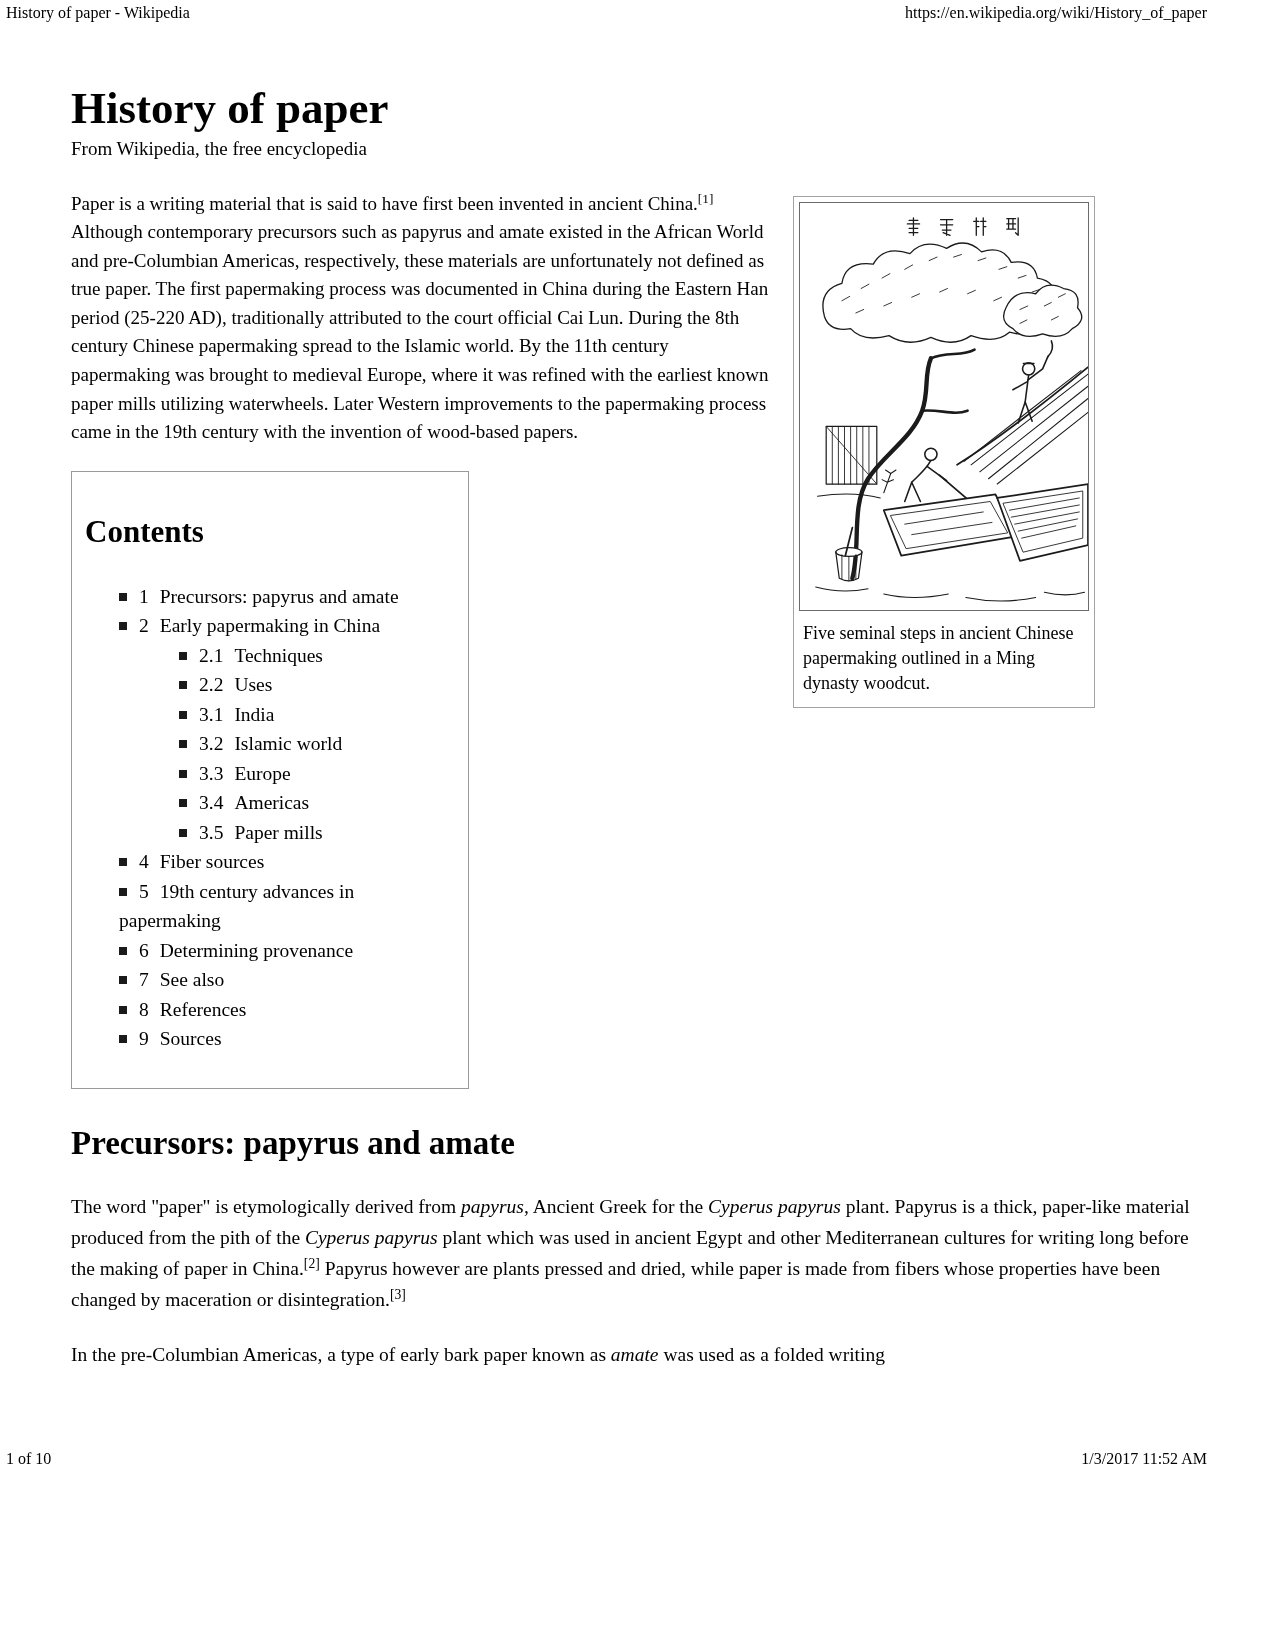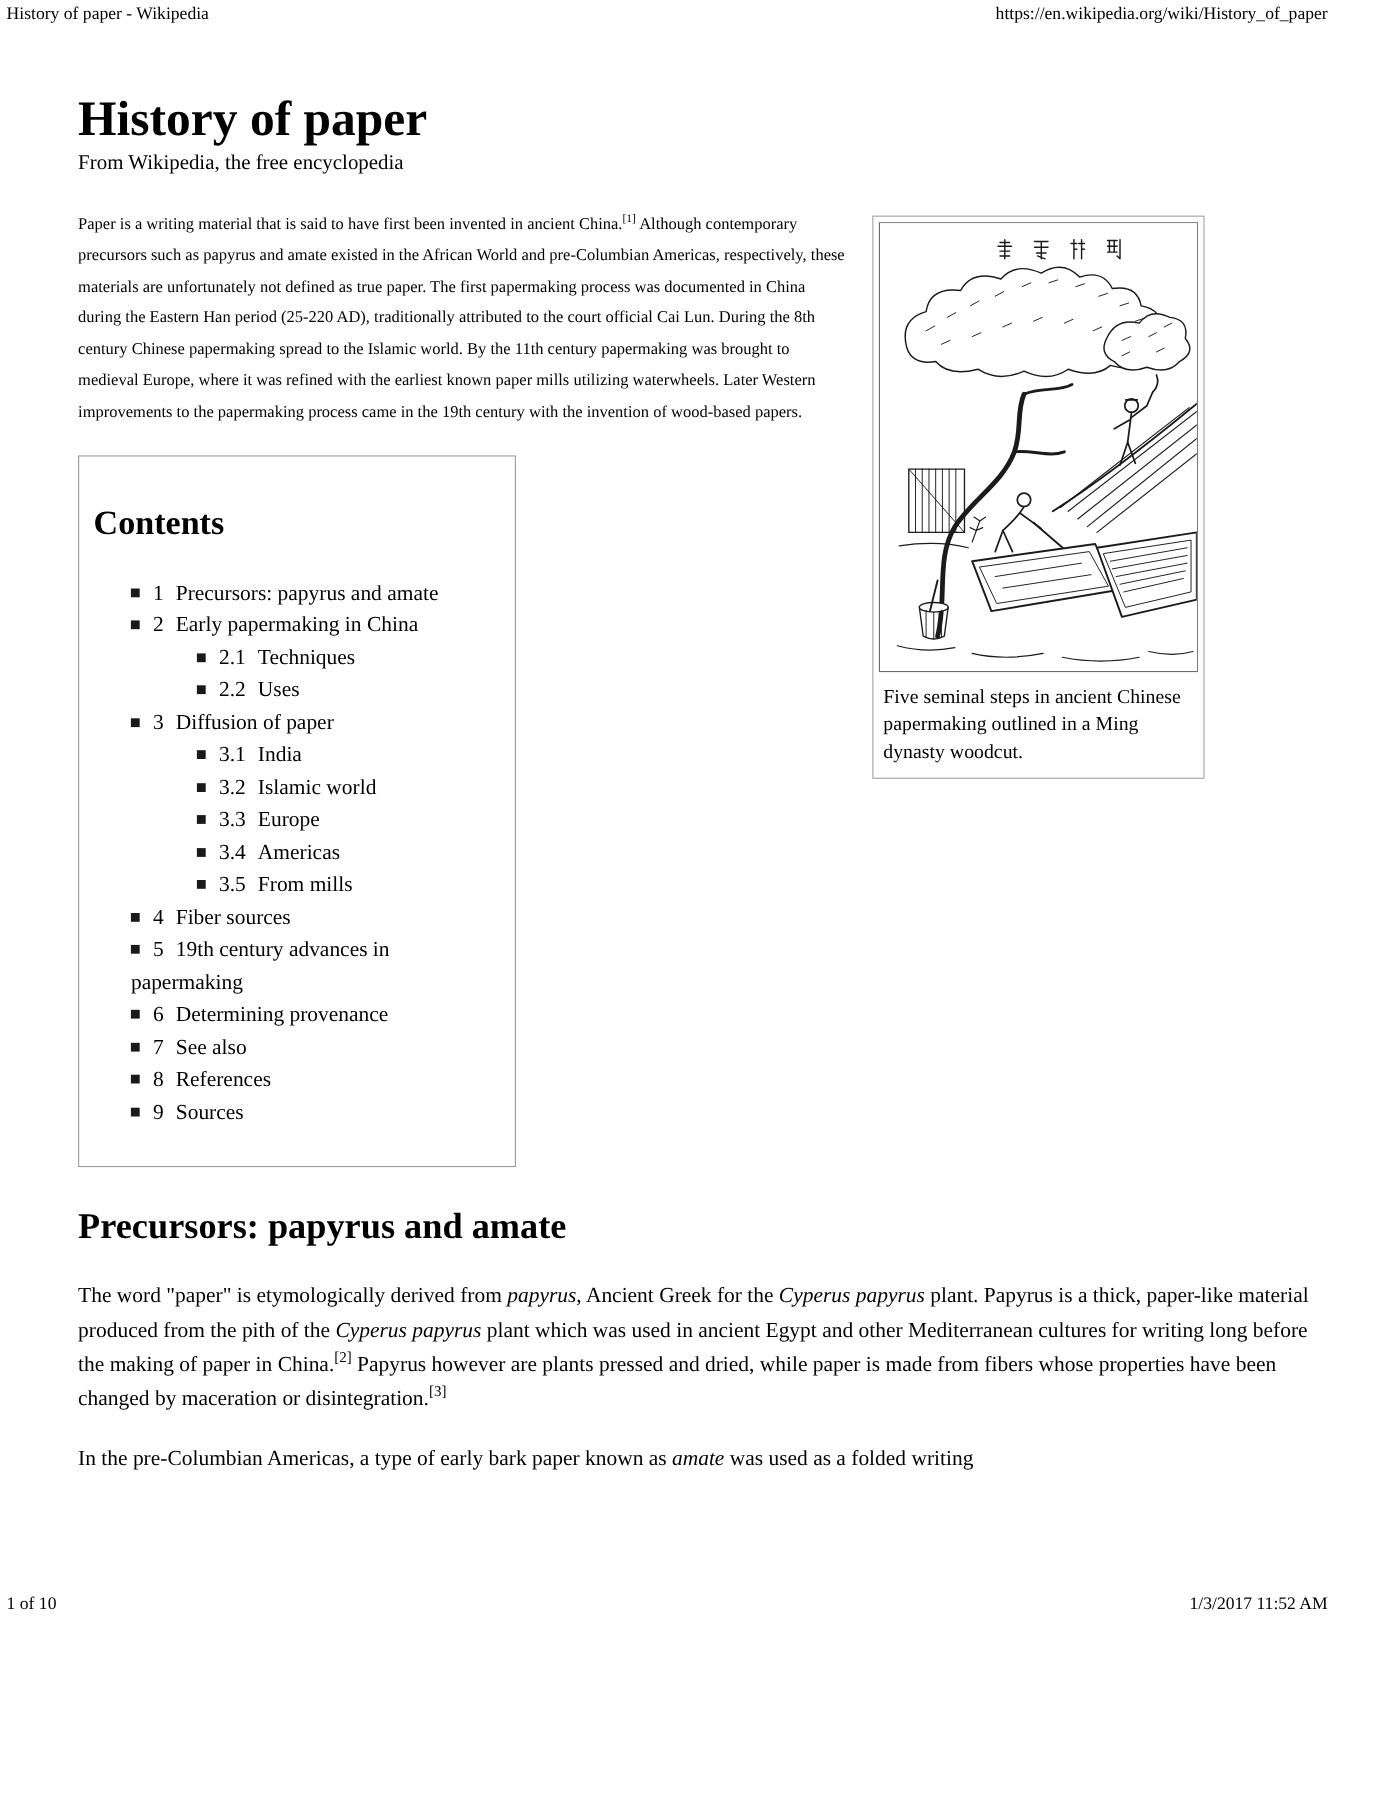--- a/index.html
+++ b/index.html
@@ -15,21 +15,21 @@
     font-size: 16px; color: #000;
   }
   .print-header { top: 4px; align-items: flex-end; }
   .print-footer { top: 1450px; }
 
   .main { position: absolute; top: 84px; left: 71px; width: 1127px; }
 
   h1.page-title { font-size: 45px; line-height: 1.1; margin: 0; font-weight: bold; }
   .subtitle { font-size: 19px; margin-top: 4px; }
 
-  .lead { font-size: 15px; line-height: 28.6px; width: 700px; margin-top: 30px; }
+  .lead { font-size: 19px; line-height: 28.6px; width: 700px; margin-top: 30px; }
   sup { font-size: 70%; line-height: 0; }
   em { }
 
   .figure {
     position: absolute; left: 722px; top: 112px; width: 302px;
     border: 1px solid #a2a2a2; padding: 5px; background: #fff;
   }
   .figure .img-wrap { border: 1px solid #6b6b6b; }
   .figure svg { display: block; width: 100%; height: auto; background: #fff; }
   .figcaption { font-size: 18px; line-height: 25px; padding: 10px 4px 6px 4px; }
@@ -156,26 +156,25 @@
 
   <div class="lead"><span>Paper is a writing material that is said to have first been invented in ancient China.</span><sup>[1]</sup><span> Although contemporary precursors such as papyrus and amate existed in the African World and pre-Columbian Americas, respectively, these materials are unfortunately not defined as true paper. The first papermaking process was documented in China during the Eastern Han period (25-220 AD), traditionally attributed to the court official Cai Lun. During the 8th century Chinese papermaking spread to the Islamic world. By the 11th century papermaking was brought to medieval Europe, where it was refined with the earliest known paper mills utilizing waterwheels. Later Western improvements to the papermaking process came in the 19th century with the invention of wood-based papers.</span></div>
 
   <div class="toc">
     <h2>Contents</h2>
     <div class="toc-list">
         <div class="toc-item level1"><span class="bullet"></span><span class="toc-num">1</span><span>Precursors: papyrus and amate</span></div>
         <div class="toc-item level1"><span class="bullet"></span><span class="toc-num">2</span><span>Early papermaking in China</span></div>
         <div class="toc-item level2"><span class="bullet"></span><span class="toc-num">2.1</span><span>Techniques</span></div>
         <div class="toc-item level2"><span class="bullet"></span><span class="toc-num">2.2</span><span>Uses</span></div>
-        <div class="toc-item level1"><span class="bullet"></span><span class="toc-num">3</span><span>Diffusion of paper</span></div>
         <div class="toc-item level2"><span class="bullet"></span><span class="toc-num">3.1</span><span>India</span></div>
         <div class="toc-item level2"><span class="bullet"></span><span class="toc-num">3.2</span><span>Islamic world</span></div>
         <div class="toc-item level2"><span class="bullet"></span><span class="toc-num">3.3</span><span>Europe</span></div>
         <div class="toc-item level2"><span class="bullet"></span><span class="toc-num">3.4</span><span>Americas</span></div>
-        <div class="toc-item level2"><span class="bullet"></span><span class="toc-num">3.5</span><span>From mills</span></div>
+        <div class="toc-item level2"><span class="bullet"></span><span class="toc-num">3.5</span><span>Paper mills</span></div>
         <div class="toc-item level1"><span class="bullet"></span><span class="toc-num">4</span><span>Fiber sources</span></div>
         <div class="toc-item level1"><span class="bullet"></span><span class="toc-num">5</span><span>19th century advances in papermaking</span></div>
         <div class="toc-item level1"><span class="bullet"></span><span class="toc-num">6</span><span>Determining provenance</span></div>
         <div class="toc-item level1"><span class="bullet"></span><span class="toc-num">7</span><span>See also</span></div>
         <div class="toc-item level1"><span class="bullet"></span><span class="toc-num">8</span><span>References</span></div>
         <div class="toc-item level1"><span class="bullet"></span><span class="toc-num">9</span><span>Sources</span></div>
       </div>
   </div>
 
   <h2 class="section-heading">Precursors: papyrus and amate</h2>

